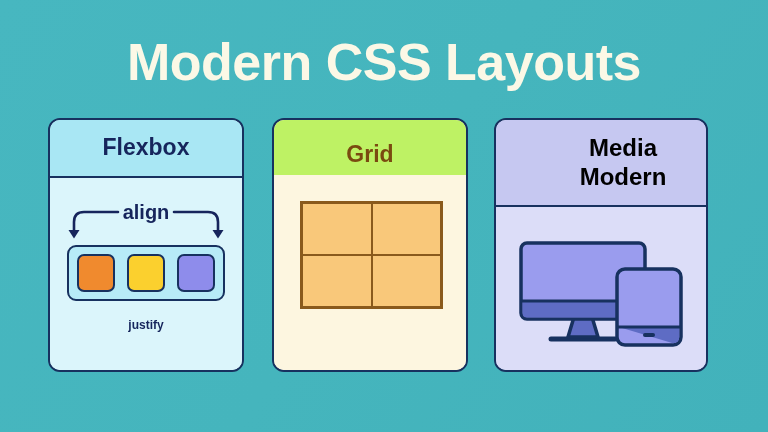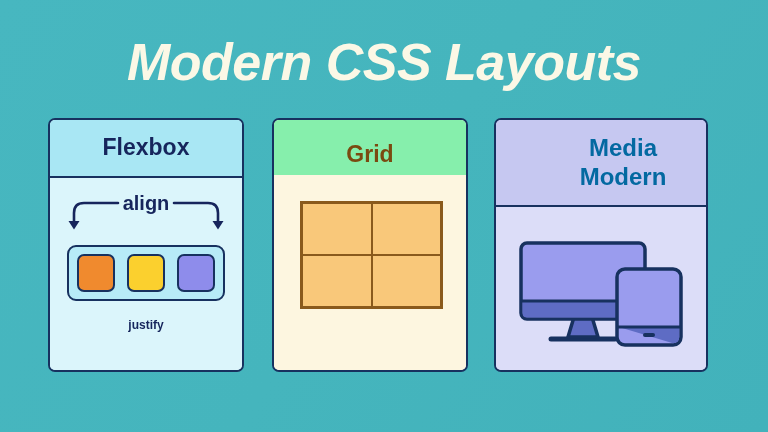--- a/index.html
+++ b/index.html
@@ -26,30 +26,29 @@
     left: 0;
     top: 34px;
     width: 768px;
     text-align: center;
     font-size: 52px;
     font-weight: bold;
     letter-spacing: -0.5px;
     color: #fbf8e6;
     line-height: 1.1;
     white-space: nowrap;
-    font-style: italic;
   }
 
   
   .card {
     position: absolute;
     top: 118px;
     height: 254px;
     border: 2.5px solid #17315f;
-    border-radius: 7px;
+    border-radius: 12px;
     box-sizing: border-box;
     overflow: hidden;
   }
   .card-header {
     position: absolute;
     left: 0;
     top: 0;
     width: 100%;
     box-sizing: border-box;
     text-align: center;
@@ -79,21 +78,21 @@
     font-size: 23px;
   }
   #card-flexbox .card-body {
     top: 58px;
     height: 193px;
     background: #dbf5fb;
   }
   #align-row {
     position: absolute;
     left: 10px;
-    top: 13px;
+    top: 22px;
     width: 172px;
     height: 46px;
   }
   #align-label {
     position: absolute;
     left: 0;
     top: 0;
     width: 172px;
     text-align: center;
     font-size: 20px;
@@ -140,21 +139,21 @@
   }
 
   
   #card-grid {
     left: 272px;
     width: 196px;
     background: #fdf6e0;
   }
   #card-grid .card-header {
     height: 72px;
-    background: #86efac;
+    background: #bef264;
     border-bottom: 2.5px solid #8a5a1c;
     color: #7a4a10;
     font-size: 23px;
   }
   #card-grid .card-body {
     top: 55px;
     height: 196px;
     background: #fdf6e0;
   }
   #grid-box {
@@ -178,21 +177,21 @@
   
   #card-media {
     left: 494px;
     width: 214px;
     background: #dcddf8;
   }
   #card-media .card-header {
     height: 87px;
     background: #c6c8f1;
     border-bottom: 2.5px solid #17315f;
-    color: #0369a1;
+    color: #000000;
     font-size: 24px;
     padding-left: 44px;
   }
   #card-media .card-body {
     top: 87px;
     height: 164px;
     background: #dcddf8;
   }
   #devices-illustration {
     position: absolute;

